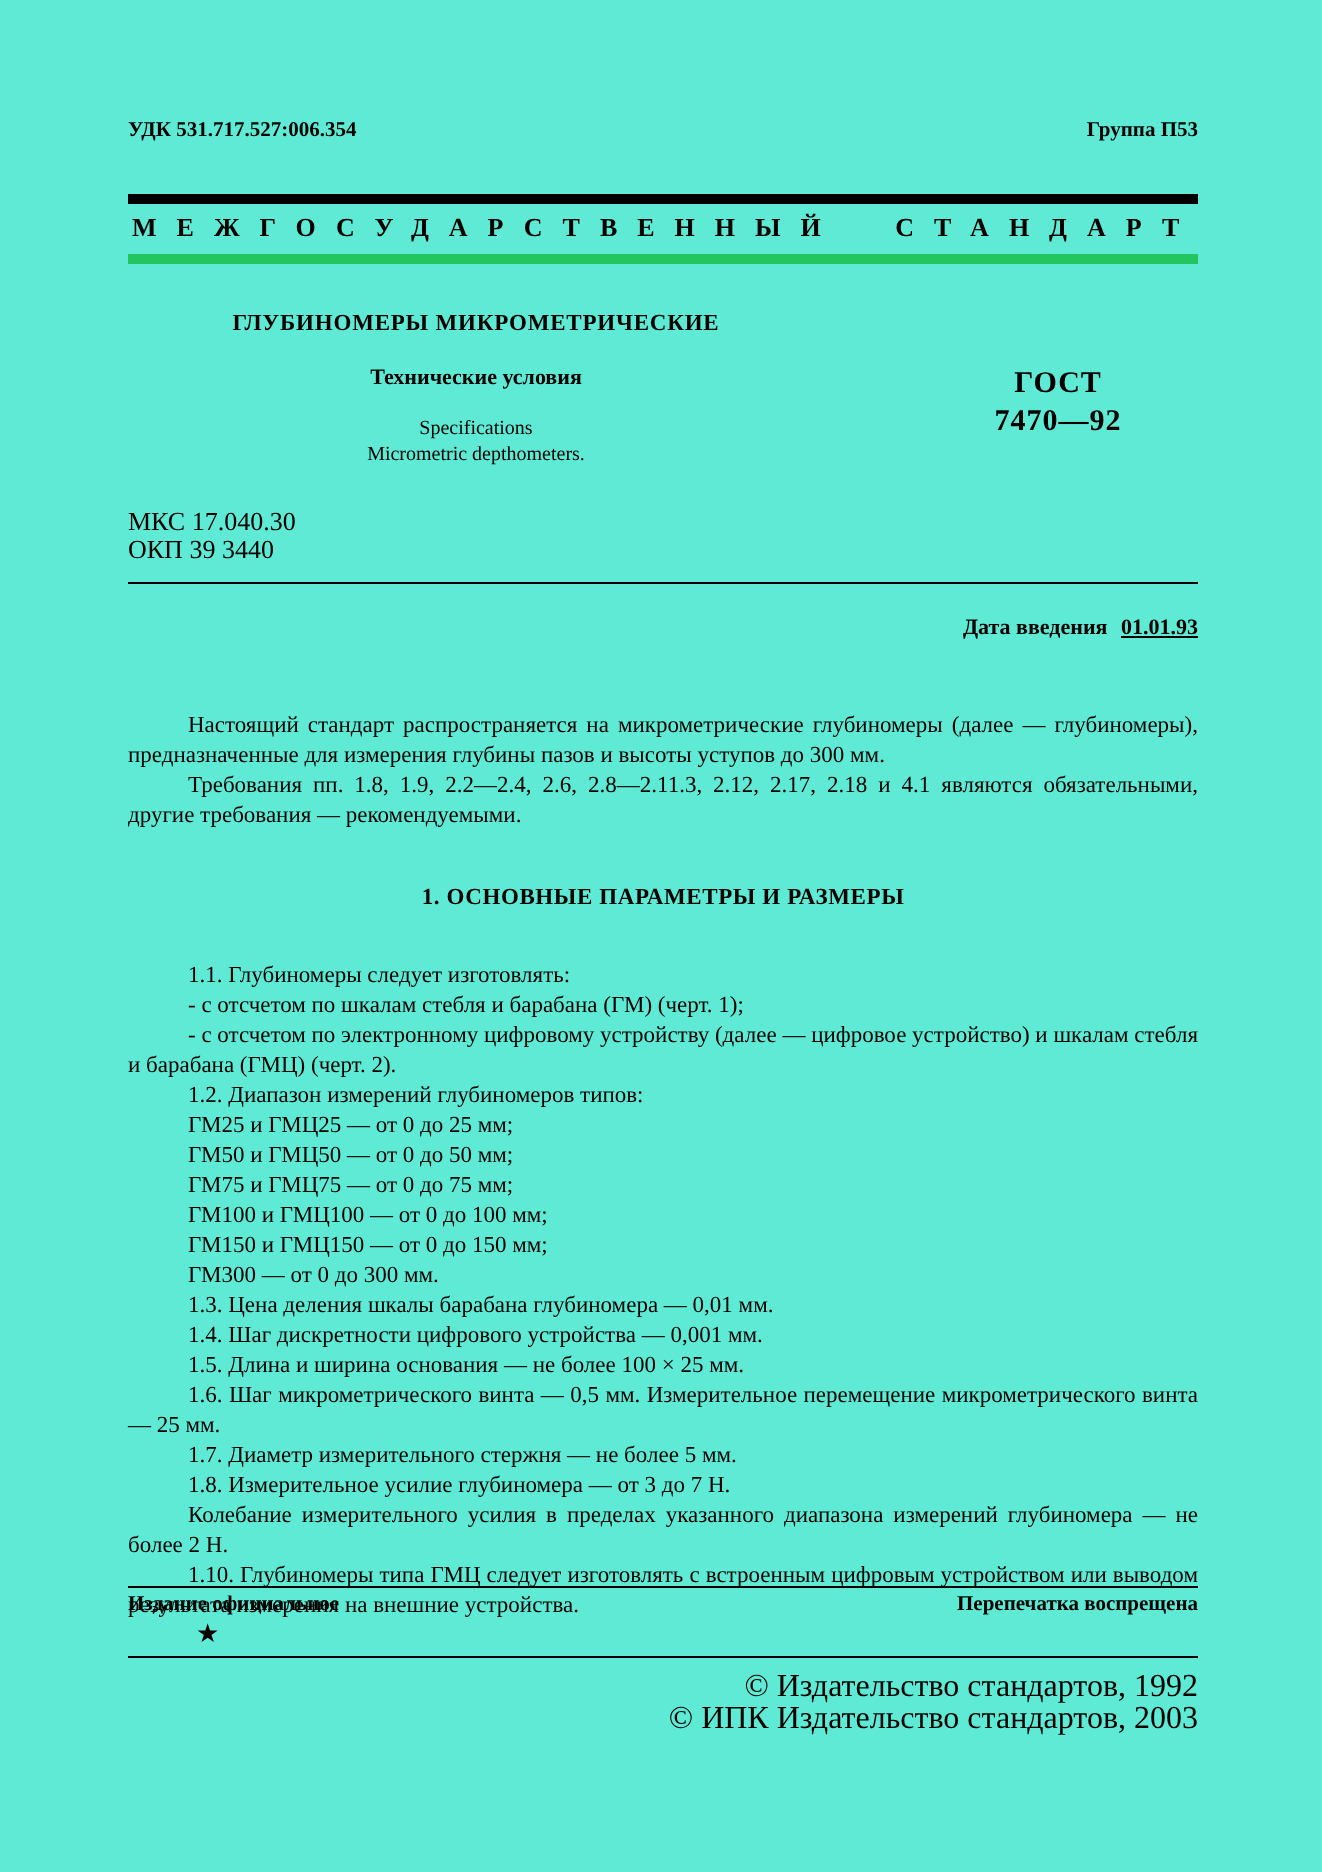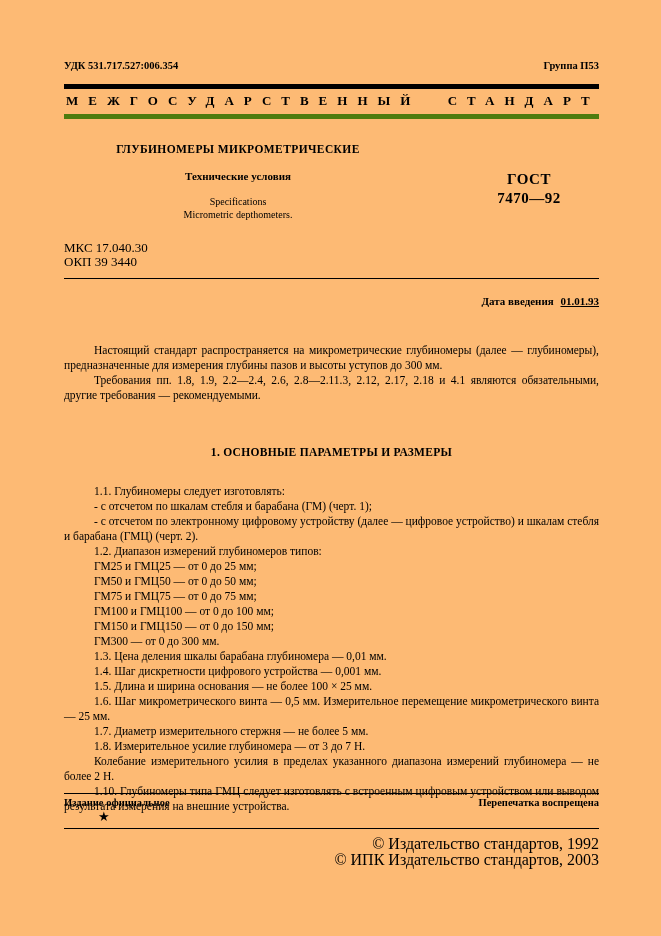--- a/index.html
+++ b/index.html
@@ -1,23 +1,23 @@
 <!DOCTYPE html>
 <html><head>
 <meta charset="utf-8">
 <style>
   * { margin:0; padding:0; box-sizing:border-box; }
   html,body { width:661px; height:936px; }
   body { background:#ffffff; font-family:"Liberation Serif","DejaVu Serif",serif; color:#000; }
-  .page { position:relative; width:661px; height:936px; background:#fdba74; overflow:hidden; }
+  .page { position:relative; width:661px; height:936px; background:#5eead4; overflow:hidden; }
   .content { padding:60px 62px 0 64px; }
 
   .topline { display:flex; justify-content:space-between; font-size:10.5px; font-weight:bold; }
 
-  .banner { margin-top:13px; border-top:5px solid #000; border-bottom:5px solid #4d7c0f;
+  .banner { margin-top:26px; border-top:5px solid #000; border-bottom:5px solid #22c55e;
             padding:4px 0 5px 2px; text-align:center; font-weight:bold; font-size:13px;
             letter-spacing:10px; word-spacing:14px; white-space:nowrap; overflow:hidden; }
 
   .title-row { display:flex; margin-top:24px;gap:47px; }
   .title-left { flex:1; text-align:center; }
   .doc-title { font-size:11.5px; font-weight:bold; letter-spacing:0.4px; }
   .doc-subtitle { margin-top:15px; font-size:11px; font-weight:bold; }
   .doc-en { margin-top:13px; font-size:10px; line-height:13px; }
   .gost-block { width:140px; text-align:center; font-weight:bold; font-size:15px;
                 line-height:19px; padding-top:27px; letter-spacing:0.5px; }
@@ -25,21 +25,21 @@
   .codes { margin-top:20px; font-size:13px; line-height:14px; }
 
   .rule { margin-top:9px; border-top:1.5px solid #000; }
 
   .date-line { margin-top:16px; text-align:right; font-size:11px; font-weight:bold; }
   .date-value { text-decoration:underline; margin-left:4px; }
 
   .intro { margin-top:36px; }
   .intro p, .items p { font-size:11.5px; line-height:15px; text-align:justify; text-indent:30px; }
 
-  .sec-heading { margin:43px 0 26px; text-align:center; font-size:11.5px; font-weight:bold; letter-spacing:0.3px; }
+  .sec-heading { margin:27px 0 26px; text-align:center; font-size:11.5px; font-weight:bold; letter-spacing:0.3px; }
 
   .footer { position:absolute; left:64px; right:62px; top:793px; }
   .frule { border-top:1px solid #000; }
   .frow { display:flex; justify-content:space-between; margin-top:3px;
           font-size:10.5px; font-weight:bold; }
   .star { margin:2px 0 0 34px; font-size:13px; line-height:14px; }
   .frule2 { border-top:1px solid #000; margin-top:4px; }
   .copyrights { margin-top:7px; text-align:right; font-size:16px; line-height:16px; }
 </style>
 </head>

